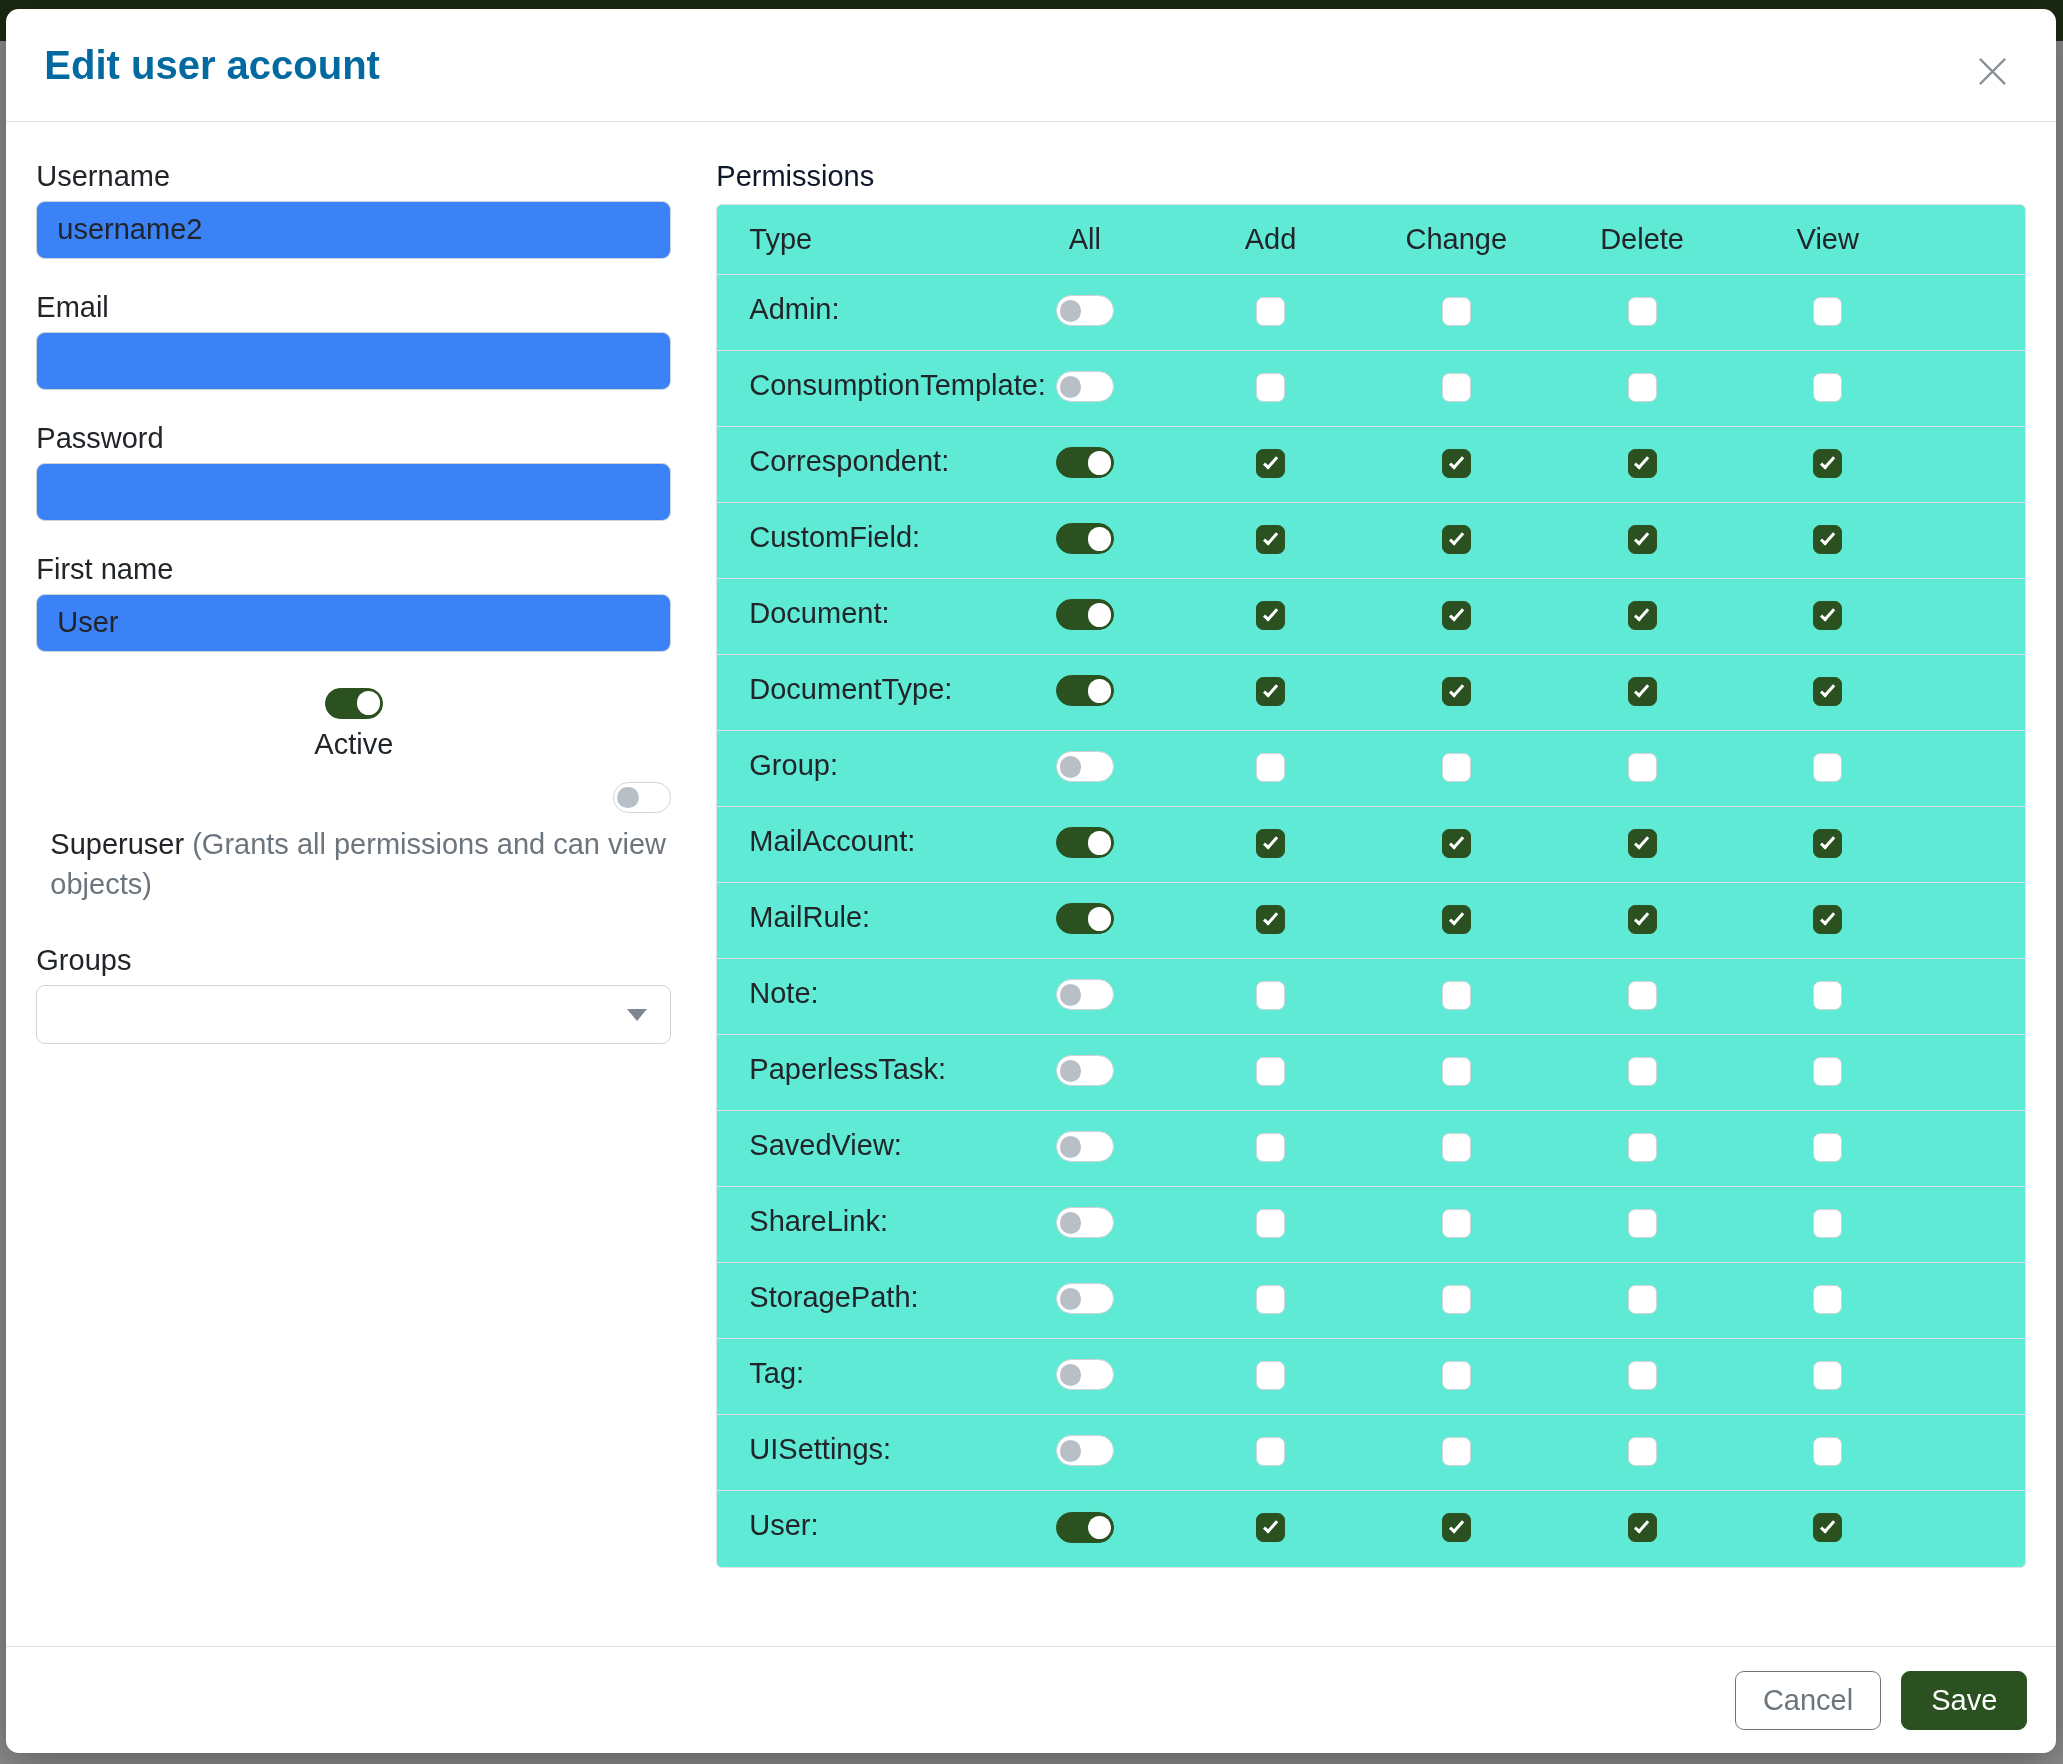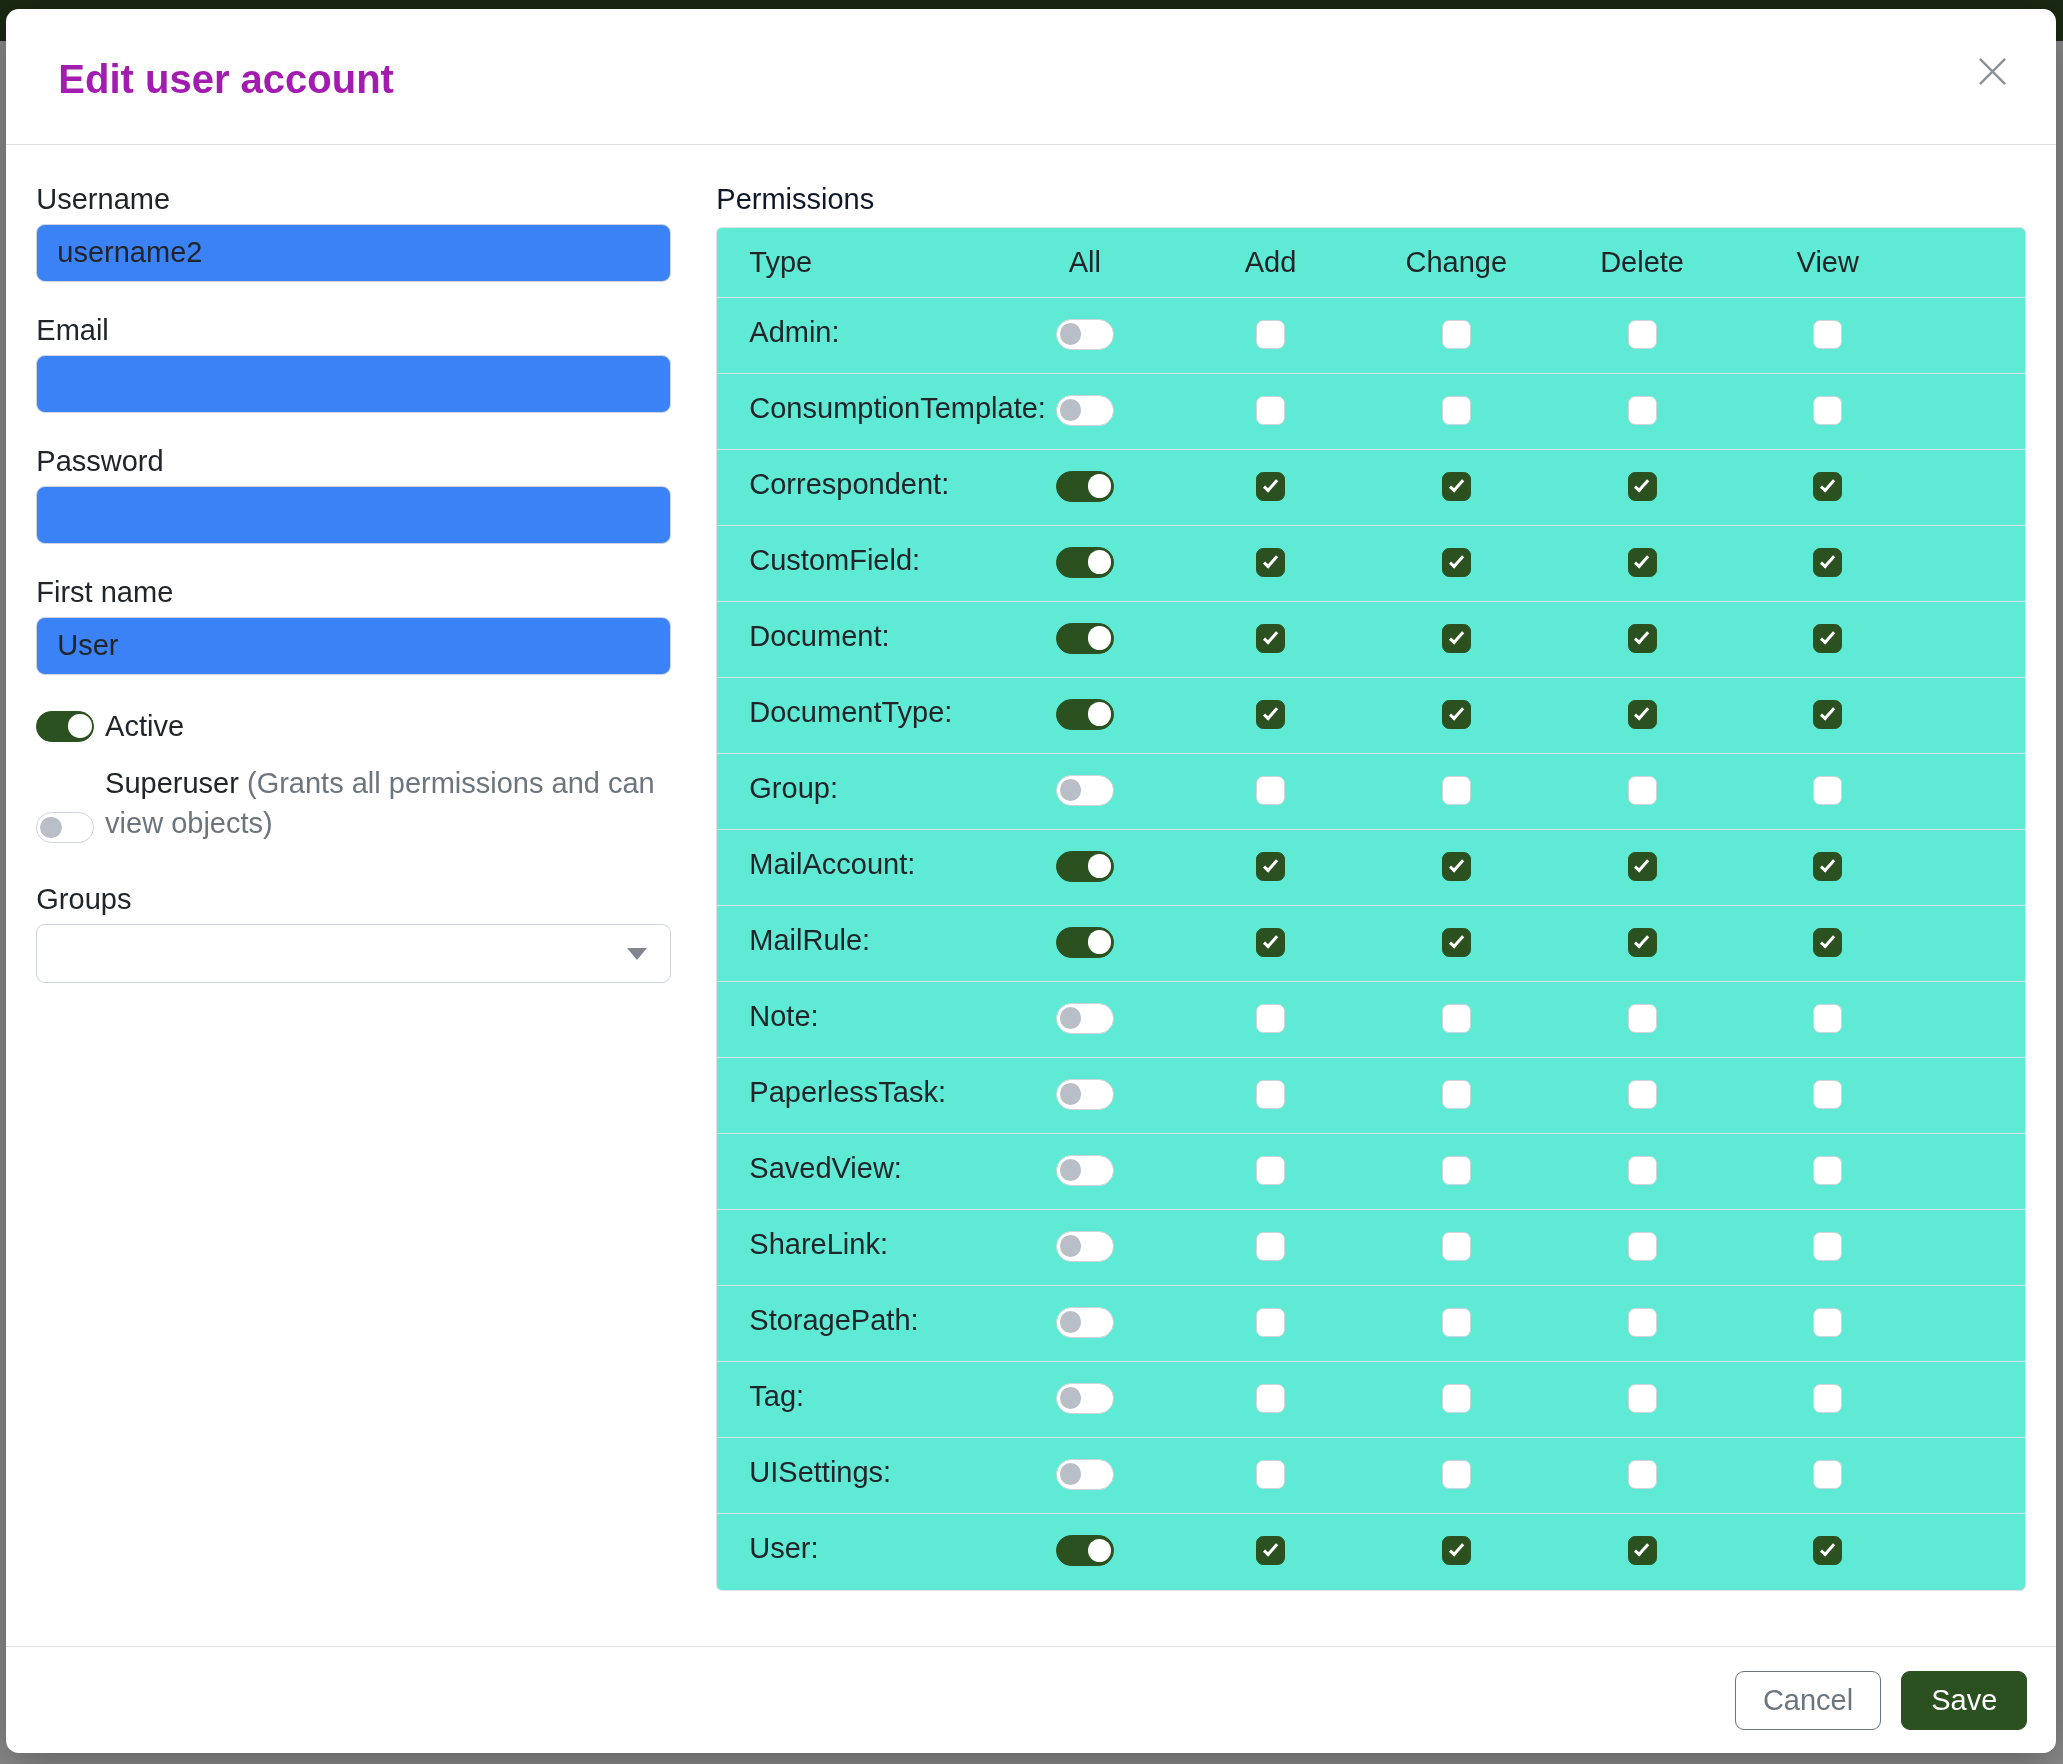--- a/index.html
+++ b/index.html
@@ -26,23 +26,23 @@
     overflow:hidden;
   }
   
   .modal-header {
     flex:0 0 auto;
     display:flex; justify-content:space-between; align-items:flex-start;
     padding:27px 36px 21.6px 36px;
     border-bottom:1.8px solid #dee2e6;
   }
   .modal-title {
-    margin:16px;
+    margin:2px;
     font-size:40px; font-weight:600; line-height:54px;
-    color:#a21caf;
+    color:#0369a1;
   }
   .btn-close {
     background:none; border:none; padding:14.4px; margin:7.2px 0 0 0;
     cursor:pointer; line-height:0;
   }
   
   .modal-body {
     flex:1 1 auto;
     display:flex; gap:45px;
     padding:38px 30px 0 30px;
@@ -72,21 +72,21 @@
     background:#fff; border:1.8px solid #ced4da;
     cursor:pointer;
   }
   .switch .knob {
     width:21.6px; height:21.6px; border-radius:50%;
     background:#b9bfc6; margin-left:2.7px;
   }
   .switch.on { background:#2b5121; border-color:#2b5121; }
   .switch.on .knob { width:23.4px; height:23.4px; background:#fff; margin-left:auto; margin-right:1.8px; }
 
-  .switch-row { display:flex; align-items:center; gap:10.8px; margin-bottom:21.6px; }
+  .switch-row { display:flex; align-items:center; gap:10.8px; margin-bottom:21.6px;flex-direction:column; }
   .switch-row.first { margin-top:36px; }
   .switch-row.align-top { align-items:flex-end; }
   .switch-row .text { width:621px; font-size:29px; line-height:40px; }
   .switch-row .lbl { color:#212529; }
   .switch-row .hint { color:#6c757d; }
   .single-label { font-size:29px; line-height:31px; color:#212529; }
 
   .groups-group { margin-top:40px; }
   .groups-select {
     position:relative; width:100%; height:59px;

